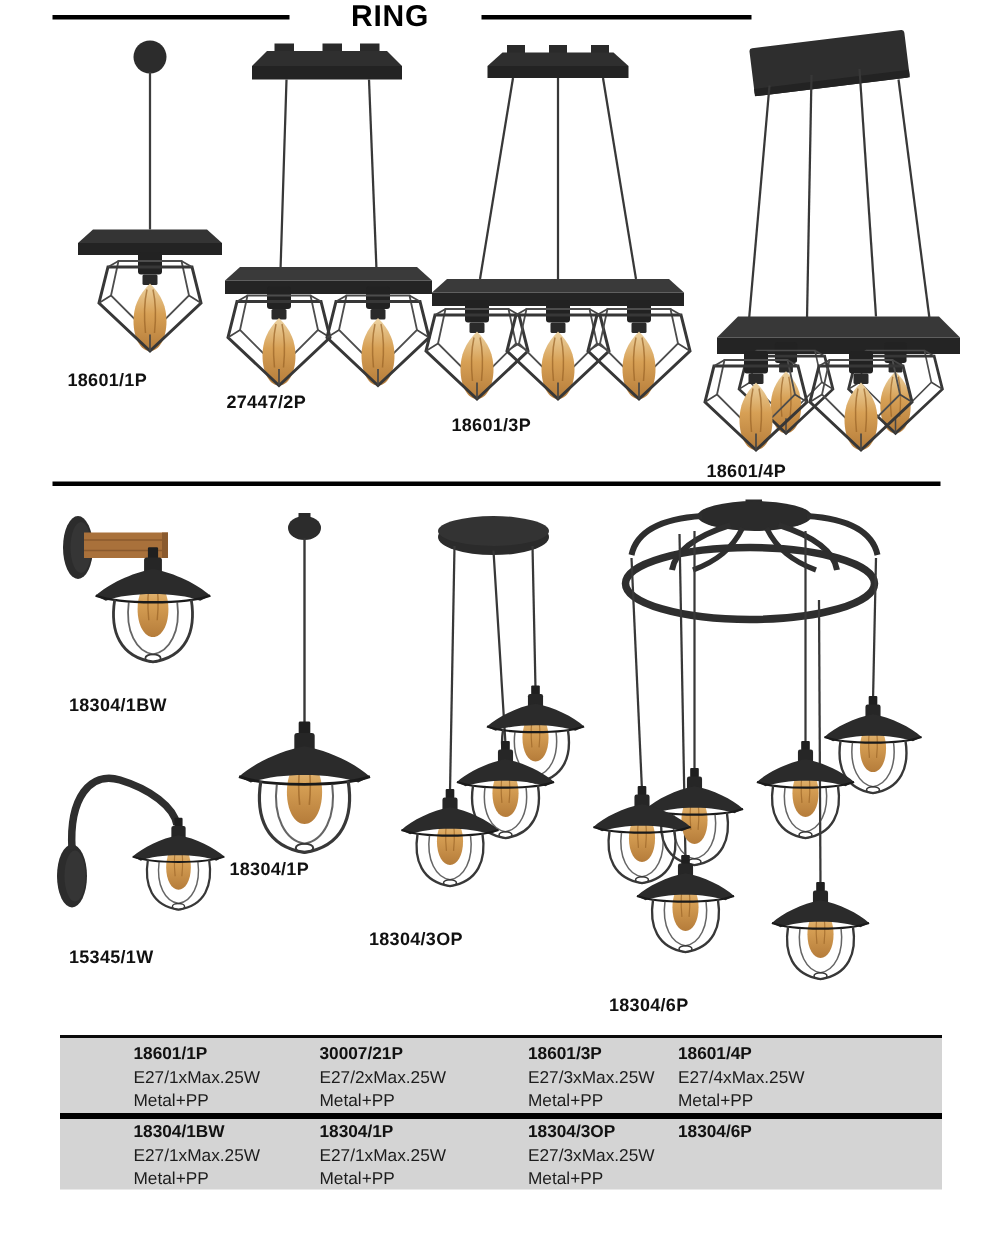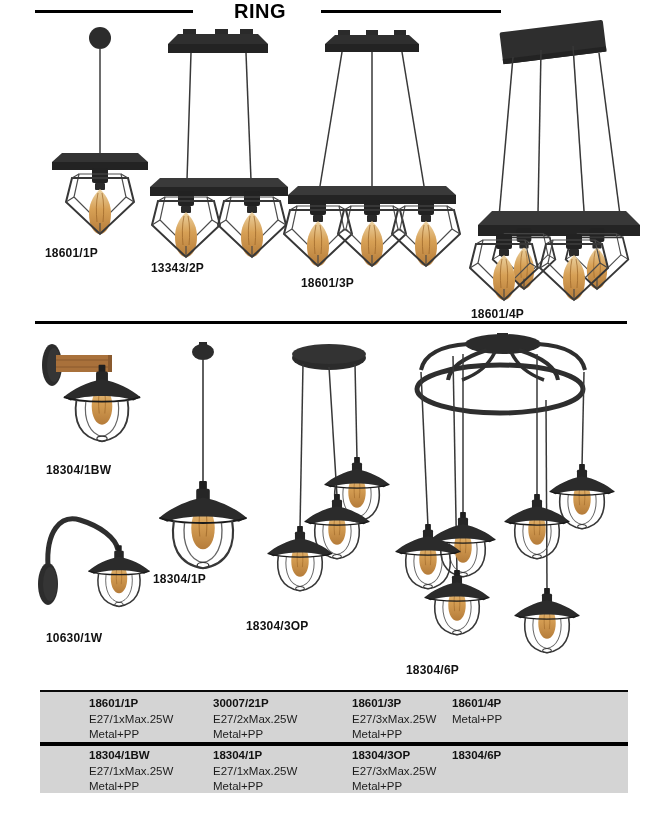--- a/index.html
+++ b/index.html
@@ -193,26 +193,26 @@
       <use href="#lantern" transform="translate(582,487) scale(0.72)"></use>
       <use href="#lantern" transform="translate(537,517) scale(0.72)"></use>
       <use href="#lantern" transform="translate(463,535) scale(0.72)"></use>
       <use href="#lantern" transform="translate(428,547) scale(0.72)"></use>
       <use href="#lantern" transform="translate(457,593) scale(0.72)"></use>
       <use href="#lantern" transform="translate(547,611) scale(0.72)"></use>
     </g>
   </svg>
 
   <div class="product-label" style="left:45px;top:246px">18601/1P</div>
-  <div class="product-label" style="left:151px;top:261px">13343/2P</div>
+  <div class="product-label" style="left:151px;top:261px">27447/2P</div>
   <div class="product-label" style="left:301px;top:276px">18601/3P</div>
   <div class="product-label" style="left:471px;top:307px">18601/4P</div>
   <div class="product-label" style="left:46px;top:463px">18304/1BW</div>
   <div class="product-label" style="left:153px;top:572px">18304/1P</div>
-  <div class="product-label" style="left:46px;top:631px">10630/1W</div>
+  <div class="product-label" style="left:46px;top:631px">15345/1W</div>
   <div class="product-label" style="left:246px;top:619px">18304/3OP</div>
   <div class="product-label" style="left:406px;top:663px">18304/6P</div>
 
   <div class="section-divider"></div>
 
   <div class="spec-table">
     <div class="spec-row spec-row-1">
       <div class="spec-cell">
         <div class="spec-model">18601/1P</div>
         <div class="spec-line">E27/1xMax.25W</div>
@@ -223,20 +223,21 @@
         <div class="spec-line">E27/2xMax.25W</div>
         <div class="spec-line">Metal+PP</div>
       </div>
       <div class="spec-cell">
         <div class="spec-model">18601/3P</div>
         <div class="spec-line">E27/3xMax.25W</div>
         <div class="spec-line">Metal+PP</div>
       </div>
       <div class="spec-cell">
         <div class="spec-model">18601/4P</div>
+        <div class="spec-line">E27/4xMax.25W</div>
         <div class="spec-line">Metal+PP</div>
       </div>
     </div>
     <div class="spec-sep"></div>
     <div class="spec-row spec-row-2">
       <div class="spec-cell">
         <div class="spec-model">18304/1BW</div>
         <div class="spec-line">E27/1xMax.25W</div>
         <div class="spec-line">Metal+PP</div>
       </div>

